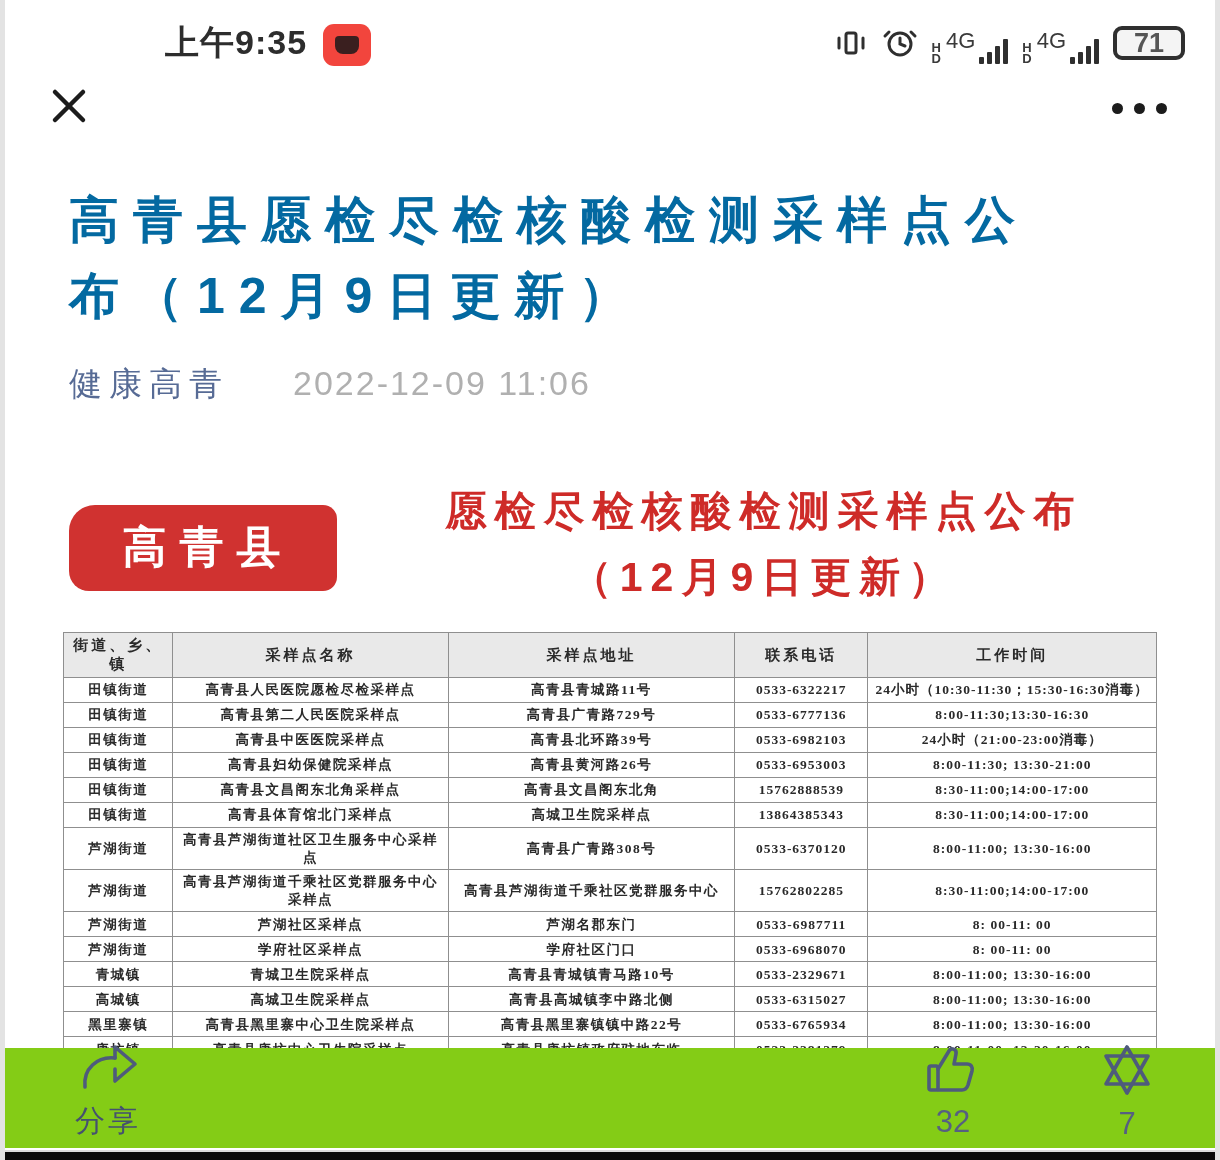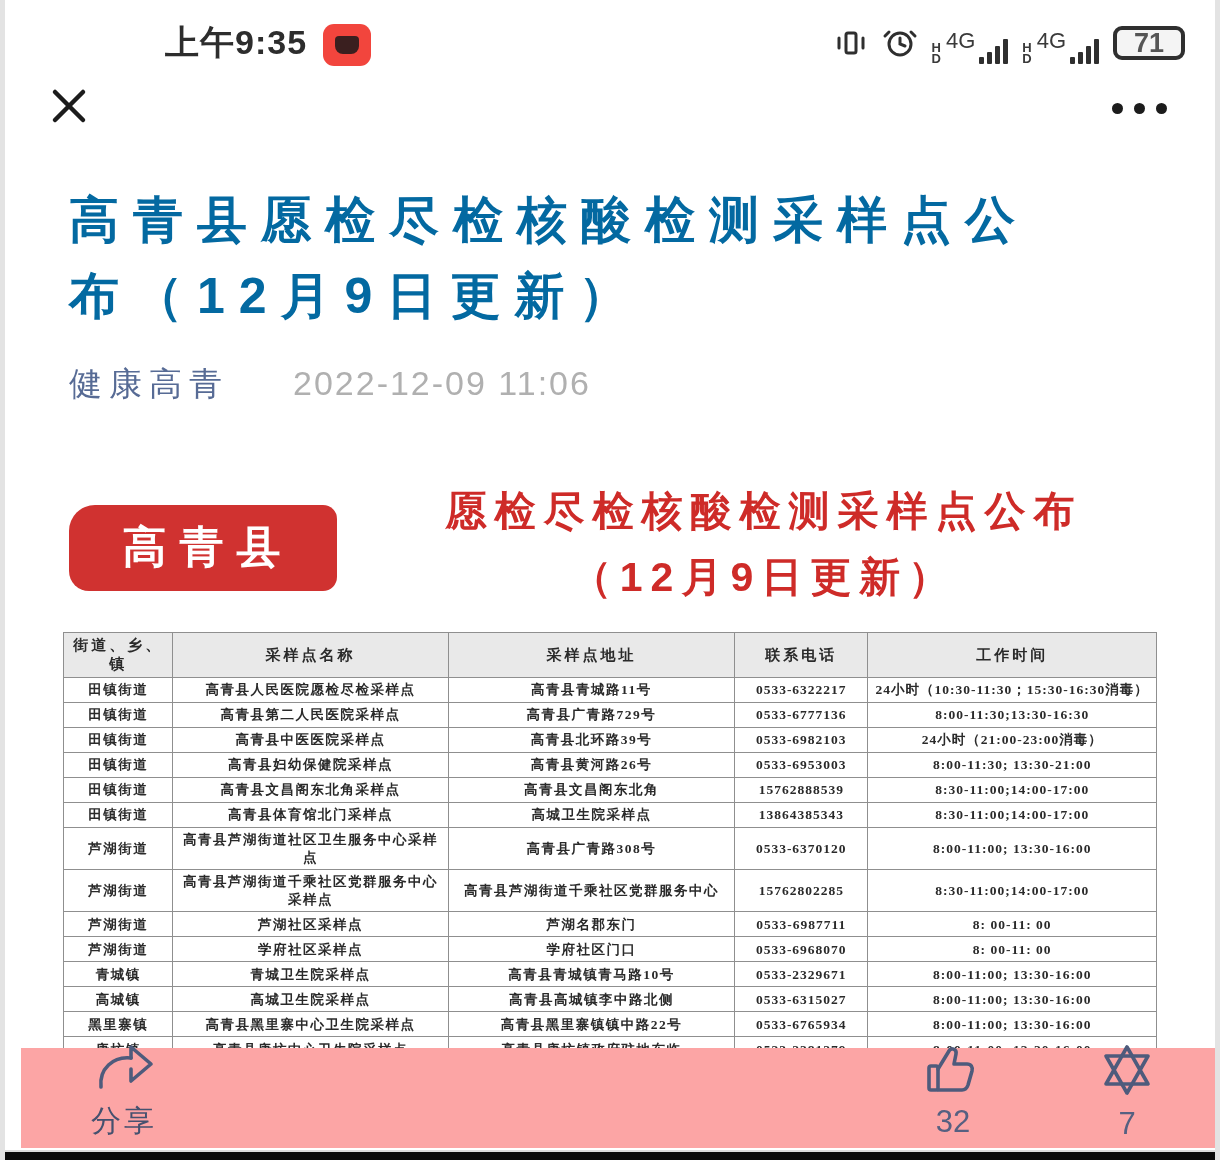--- a/index.html
+++ b/index.html
@@ -39,21 +39,21 @@
   .banner-title { flex:1; text-align:center; color:#ce2b28; font-weight:700; font-size:41px; line-height:1.6; letter-spacing:8px; margin-top:-6px;margin-left:40px; }
   
   .table-wrap { margin:22px 58px 0 58px; }
   table { width:100%; border-collapse:collapse; font-family:"Liberation Serif","DejaVu Serif",serif; table-layout:fixed; }
   col.c1{width:10%;} col.c2{width:25.2%;} col.c3{width:26.2%;} col.c4{width:12.2%;} col.c5{width:26.4%;}
   th,td { border:1px solid #8f8f8f; text-align:center; vertical-align:middle; padding:3px 4px; color:#2a2a2a; }
   th { background:#e9e9e9; font-size:15px; font-weight:700; letter-spacing:3px; height:34px; }
   td { font-size:13.5px; letter-spacing:1.5px; height:25px; line-height:1.3; font-weight:600; }
   td.num { letter-spacing:1px; }
   
-  .footer-bar { position:absolute; left:0; right:0; bottom:12px; height:100px; display:flex; align-items:flex-end; justify-content:space-between; padding:0 60px 6px 70px; background:#fca5a5;margin-left:16px; }
+  .footer-bar { position:absolute; left:0; right:0; bottom:12px; height:100px; display:flex; align-items:flex-end; justify-content:space-between; padding:0 60px 6px 70px; background:#84cc16; }
   .fb-left { display:flex; gap:104px; }
   .fb-right { display:flex; gap:118px; }
   .fb-item { display:flex; flex-direction:column; align-items:center; gap:6px; color:#4e5b7c; }
   .fb-label { font-size:30px; letter-spacing:3px; color:#45516f; }
   .fb-count { font-size:31px; color:#566081; }
   .fb-item svg { stroke:#4e5b7c; fill:none; stroke-width:3.6; stroke-linecap:round; stroke-linejoin:round; }
   .bottom-strip { position:absolute; left:0; right:0; bottom:8px; height:2px; background:#dcdcdc; }
   .bottom-bar { position:absolute; left:0; right:0; bottom:0; height:8px; background:#0a0a0a; }
   .nav-x svg { stroke:#1c1c1c; stroke-width:4.5; stroke-linecap:round; }
 </style>

